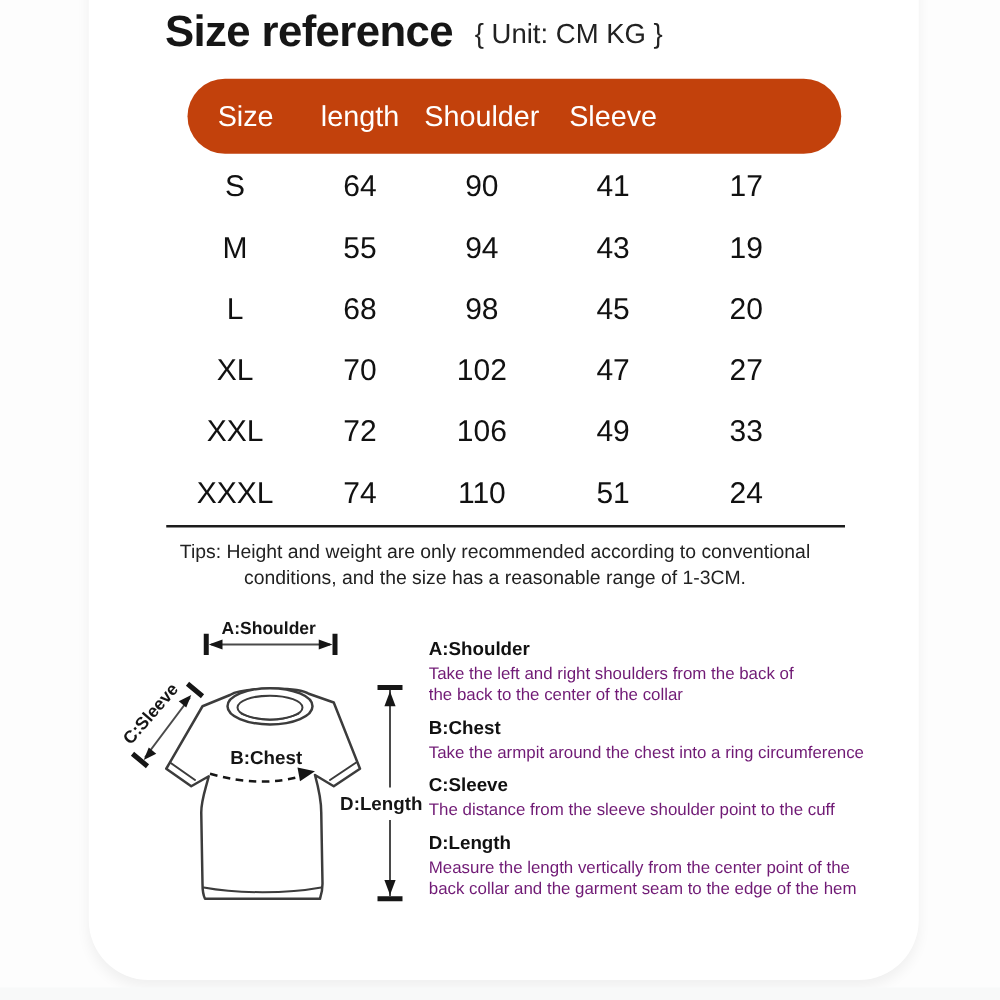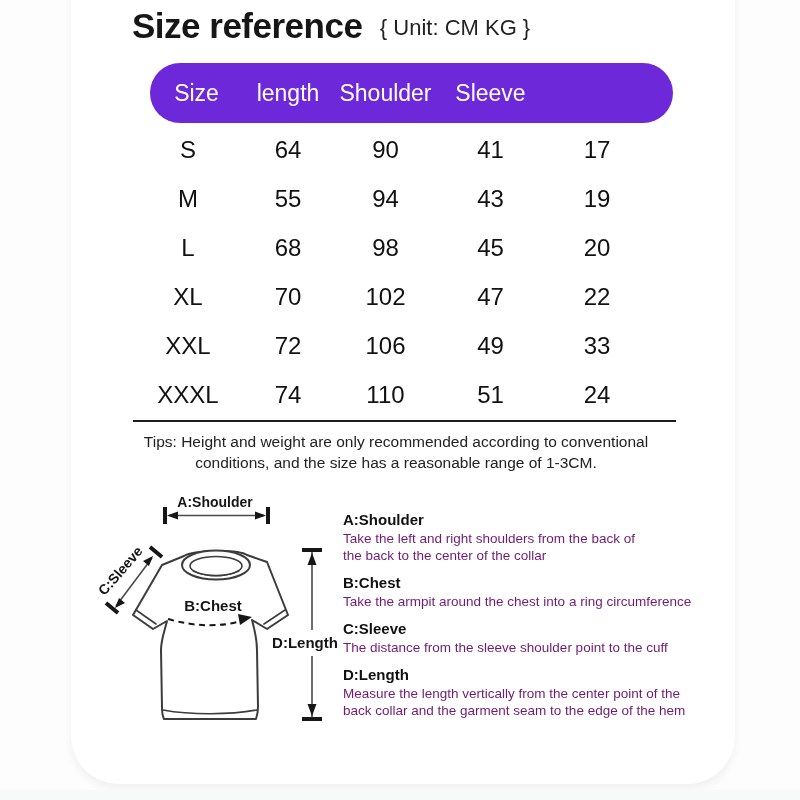--- a/index.html
+++ b/index.html
@@ -25,21 +25,21 @@
   }
   
   .title-row { position: absolute; left: 132px; top: 6px; white-space: nowrap; }
   .title { display: inline-block; font-size: 35px; font-weight: bold; letter-spacing: -0.5px; color: #161616; }
   .unit-note { display: inline-block; font-size: 22px; font-weight: 400; color: #222; margin-left: 13px; vertical-align: 3px; }
 
   
   .size-table { position: absolute; left: 133px; top: 63px; width: 540px; }
   .thead {
     margin-left: 17px; width: 523px; height: 60px;
-    background: #6d28d9; border-radius: 30px;
+    background: #c2410c; border-radius: 30px;
     display: grid; grid-template-columns: 93px 90px 105px 105px 130px;
     align-items: center;
   }
   .thead .th {
     color: #ffffff; font-size: 23px; text-align: center;
   }
   .tbody { margin-top: 2px; }
   .trow {
     display: grid; grid-template-columns: 110px 90px 105px 105px 130px;
     height: 49px; align-items: center;
@@ -107,21 +107,21 @@
       <div class="td">68</div>
       <div class="td">98</div>
       <div class="td">45</div>
       <div class="td">20</div>
     </div>
     <div class="trow">
       <div class="td">XL</div>
       <div class="td">70</div>
       <div class="td">102</div>
       <div class="td">47</div>
-      <div class="td">22</div>
+      <div class="td">27</div>
     </div>
     <div class="trow">
       <div class="td">XXL</div>
       <div class="td">72</div>
       <div class="td">106</div>
       <div class="td">49</div>
       <div class="td">33</div>
     </div>
     <div class="trow">
       <div class="td">XXXL</div>

